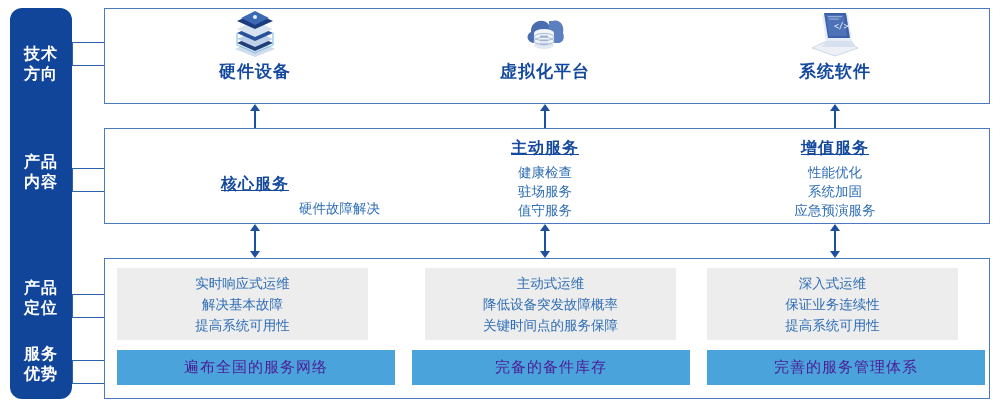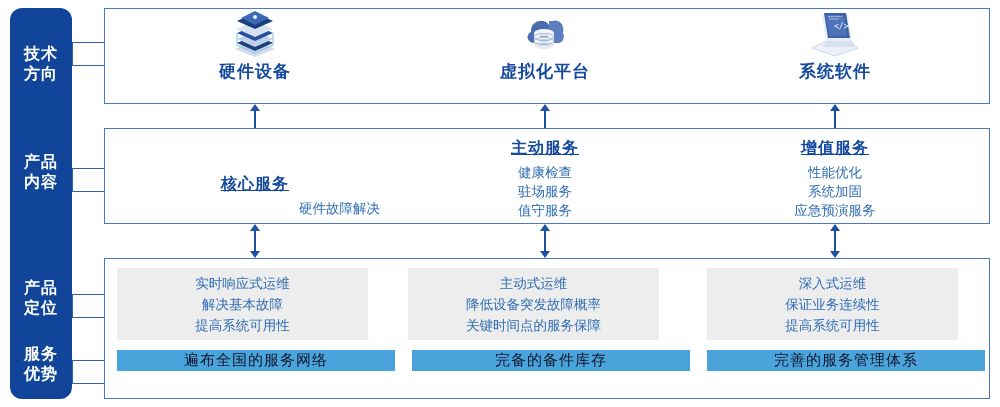--- a/index.html
+++ b/index.html
@@ -161,39 +161,39 @@
     top: 268px;
     width: 251px;
     height: 72px;
     background: #EDEDED;
     display: flex;
     flex-direction: column;
     align-items: center;
     justify-content: center;
   }
   .pos-box-0 { left: 117px; }
-  .pos-box-1 { left: 408px; }
+  .pos-box-1 { left: 425px; }
   .pos-box-2 { left: 707px; }
   .pos-line {
     font-size: 13.5px;
     color: #2E6DB4;
     line-height: 21px;
   }
 
   
   .adv-bar {
     position: absolute;
     top: 350px;
     width: 278px;
-    height: 21px;
+    height: 35px;
     background: #4BA3DC;
     display: flex;
     align-items: center;
     justify-content: center;
-    color: #0f172a;
+    color: #4c1d95;
     font-size: 15px;
     letter-spacing: 1px;
   }
   .adv-bar-0 { left: 117px; }
   .adv-bar-1 { left: 412px; }
   .adv-bar-2 { left: 707px; }
 </style>
 </head>
 <body>
 

